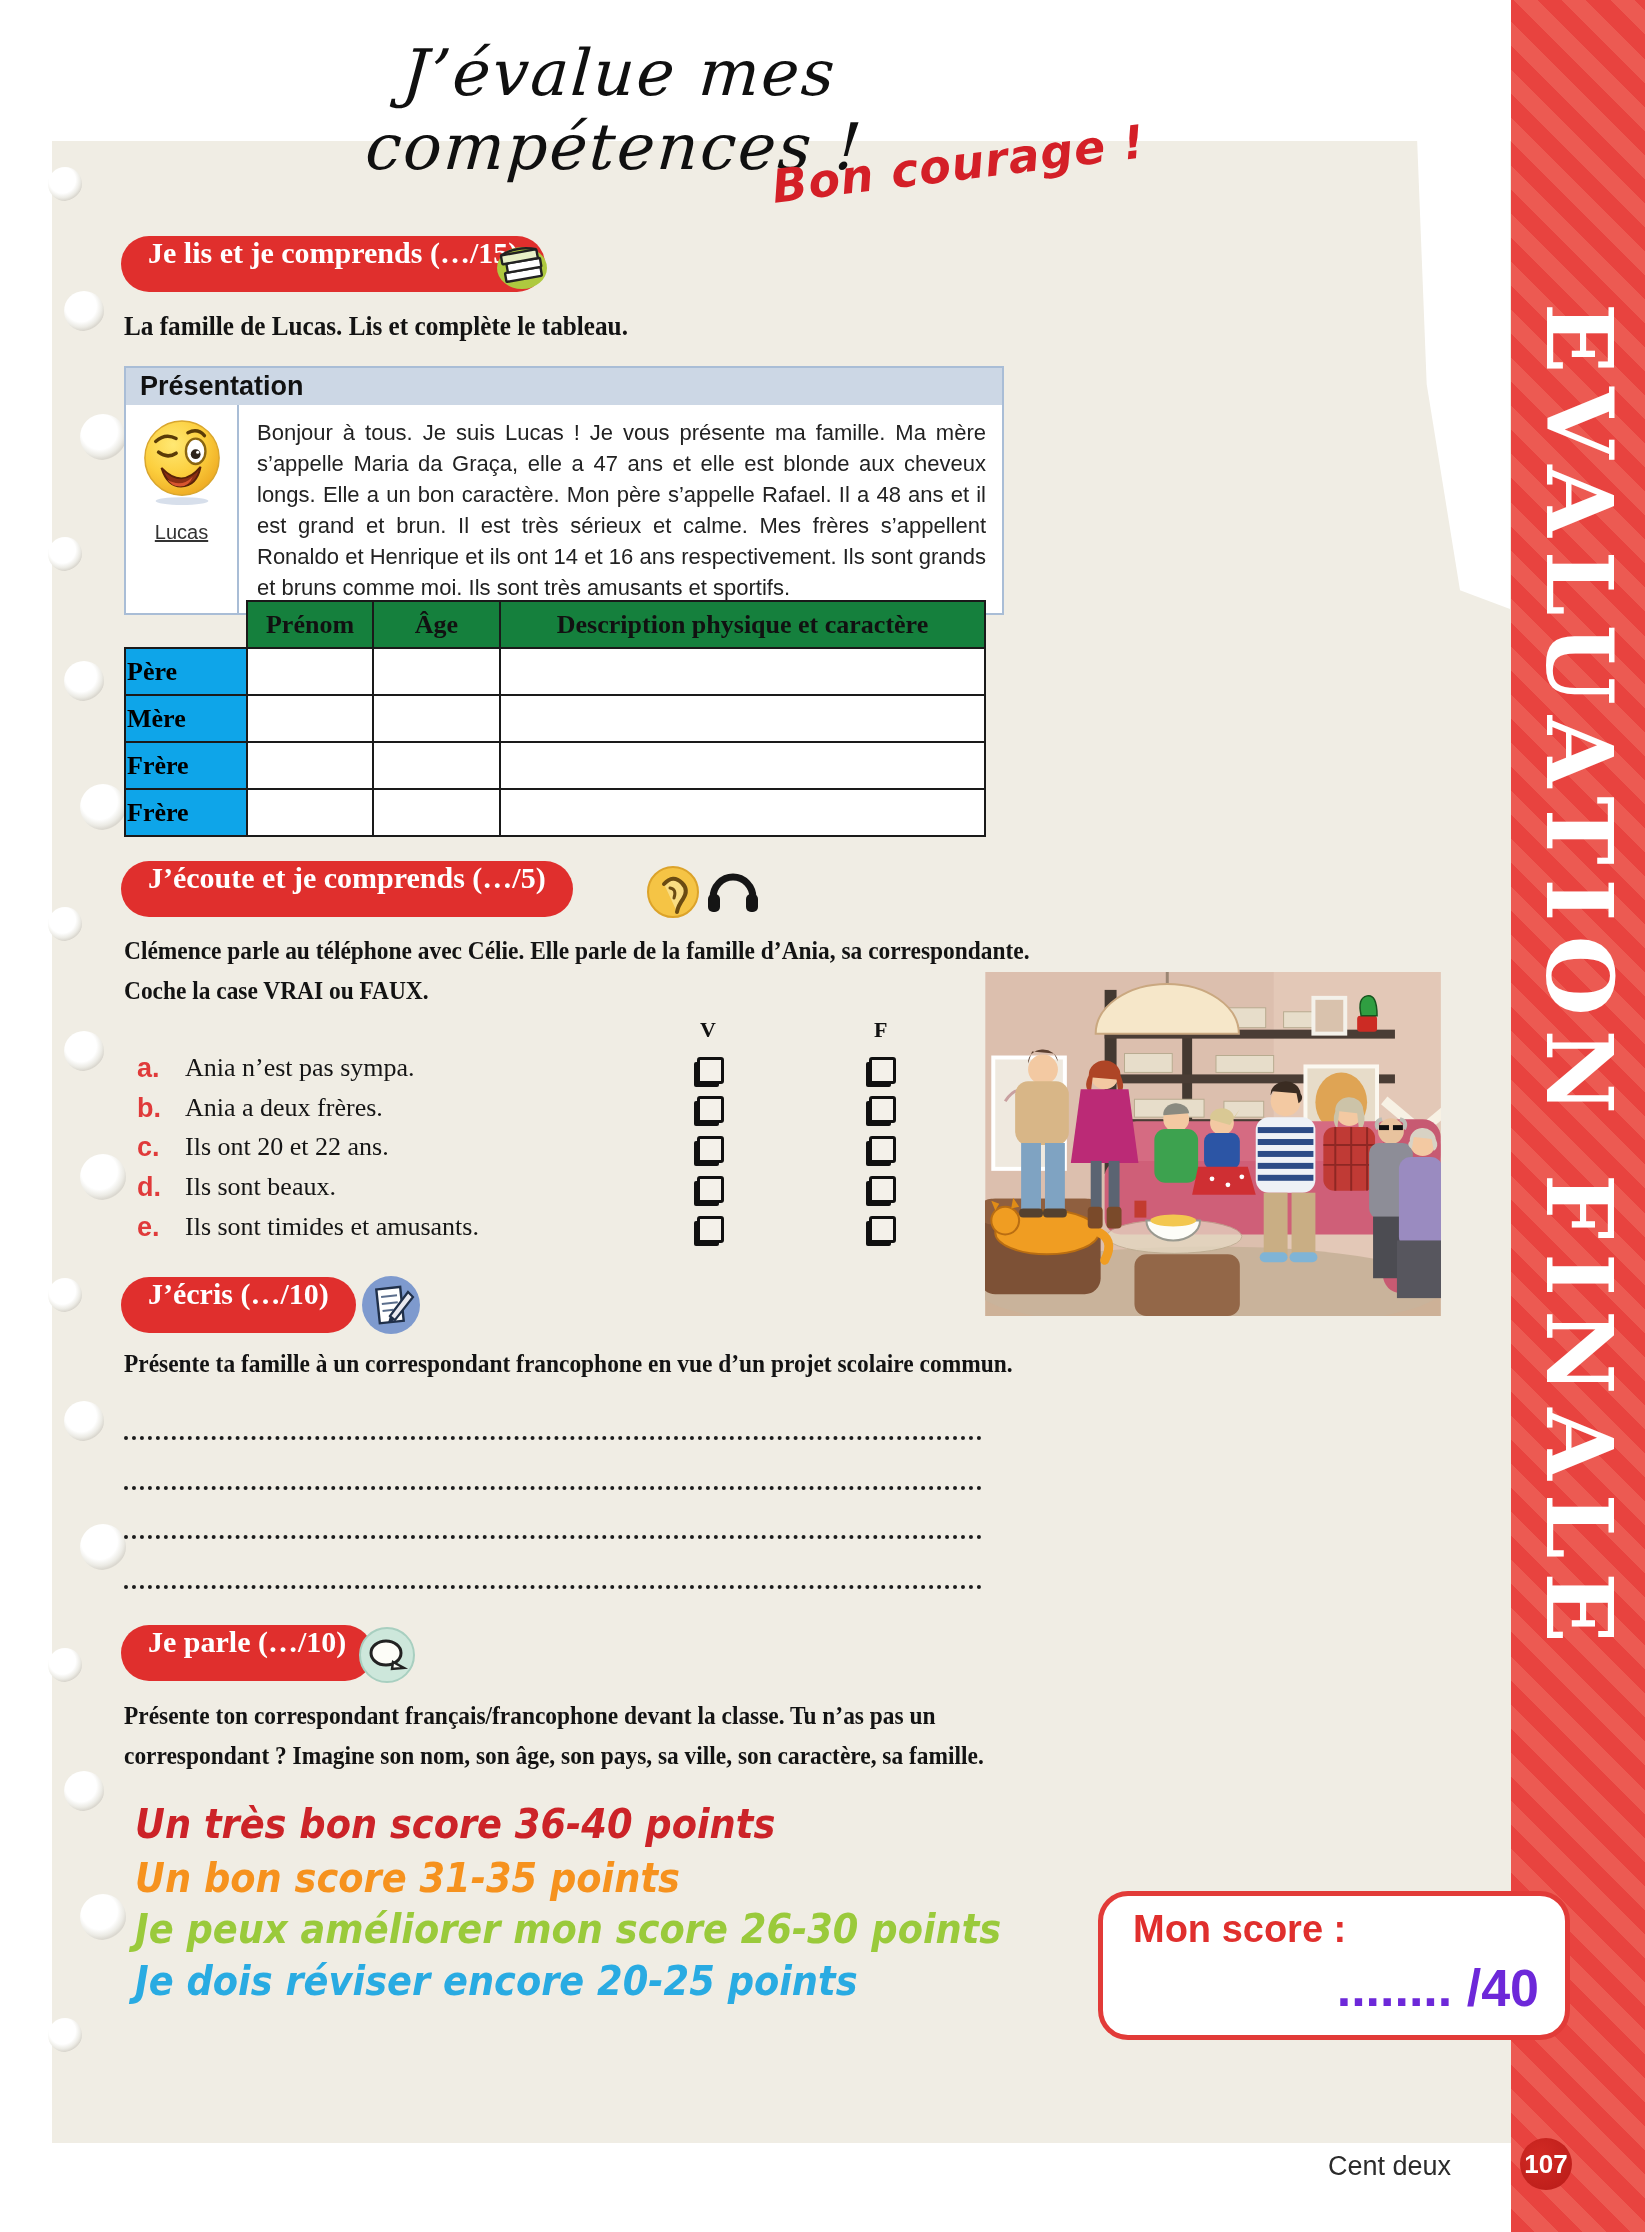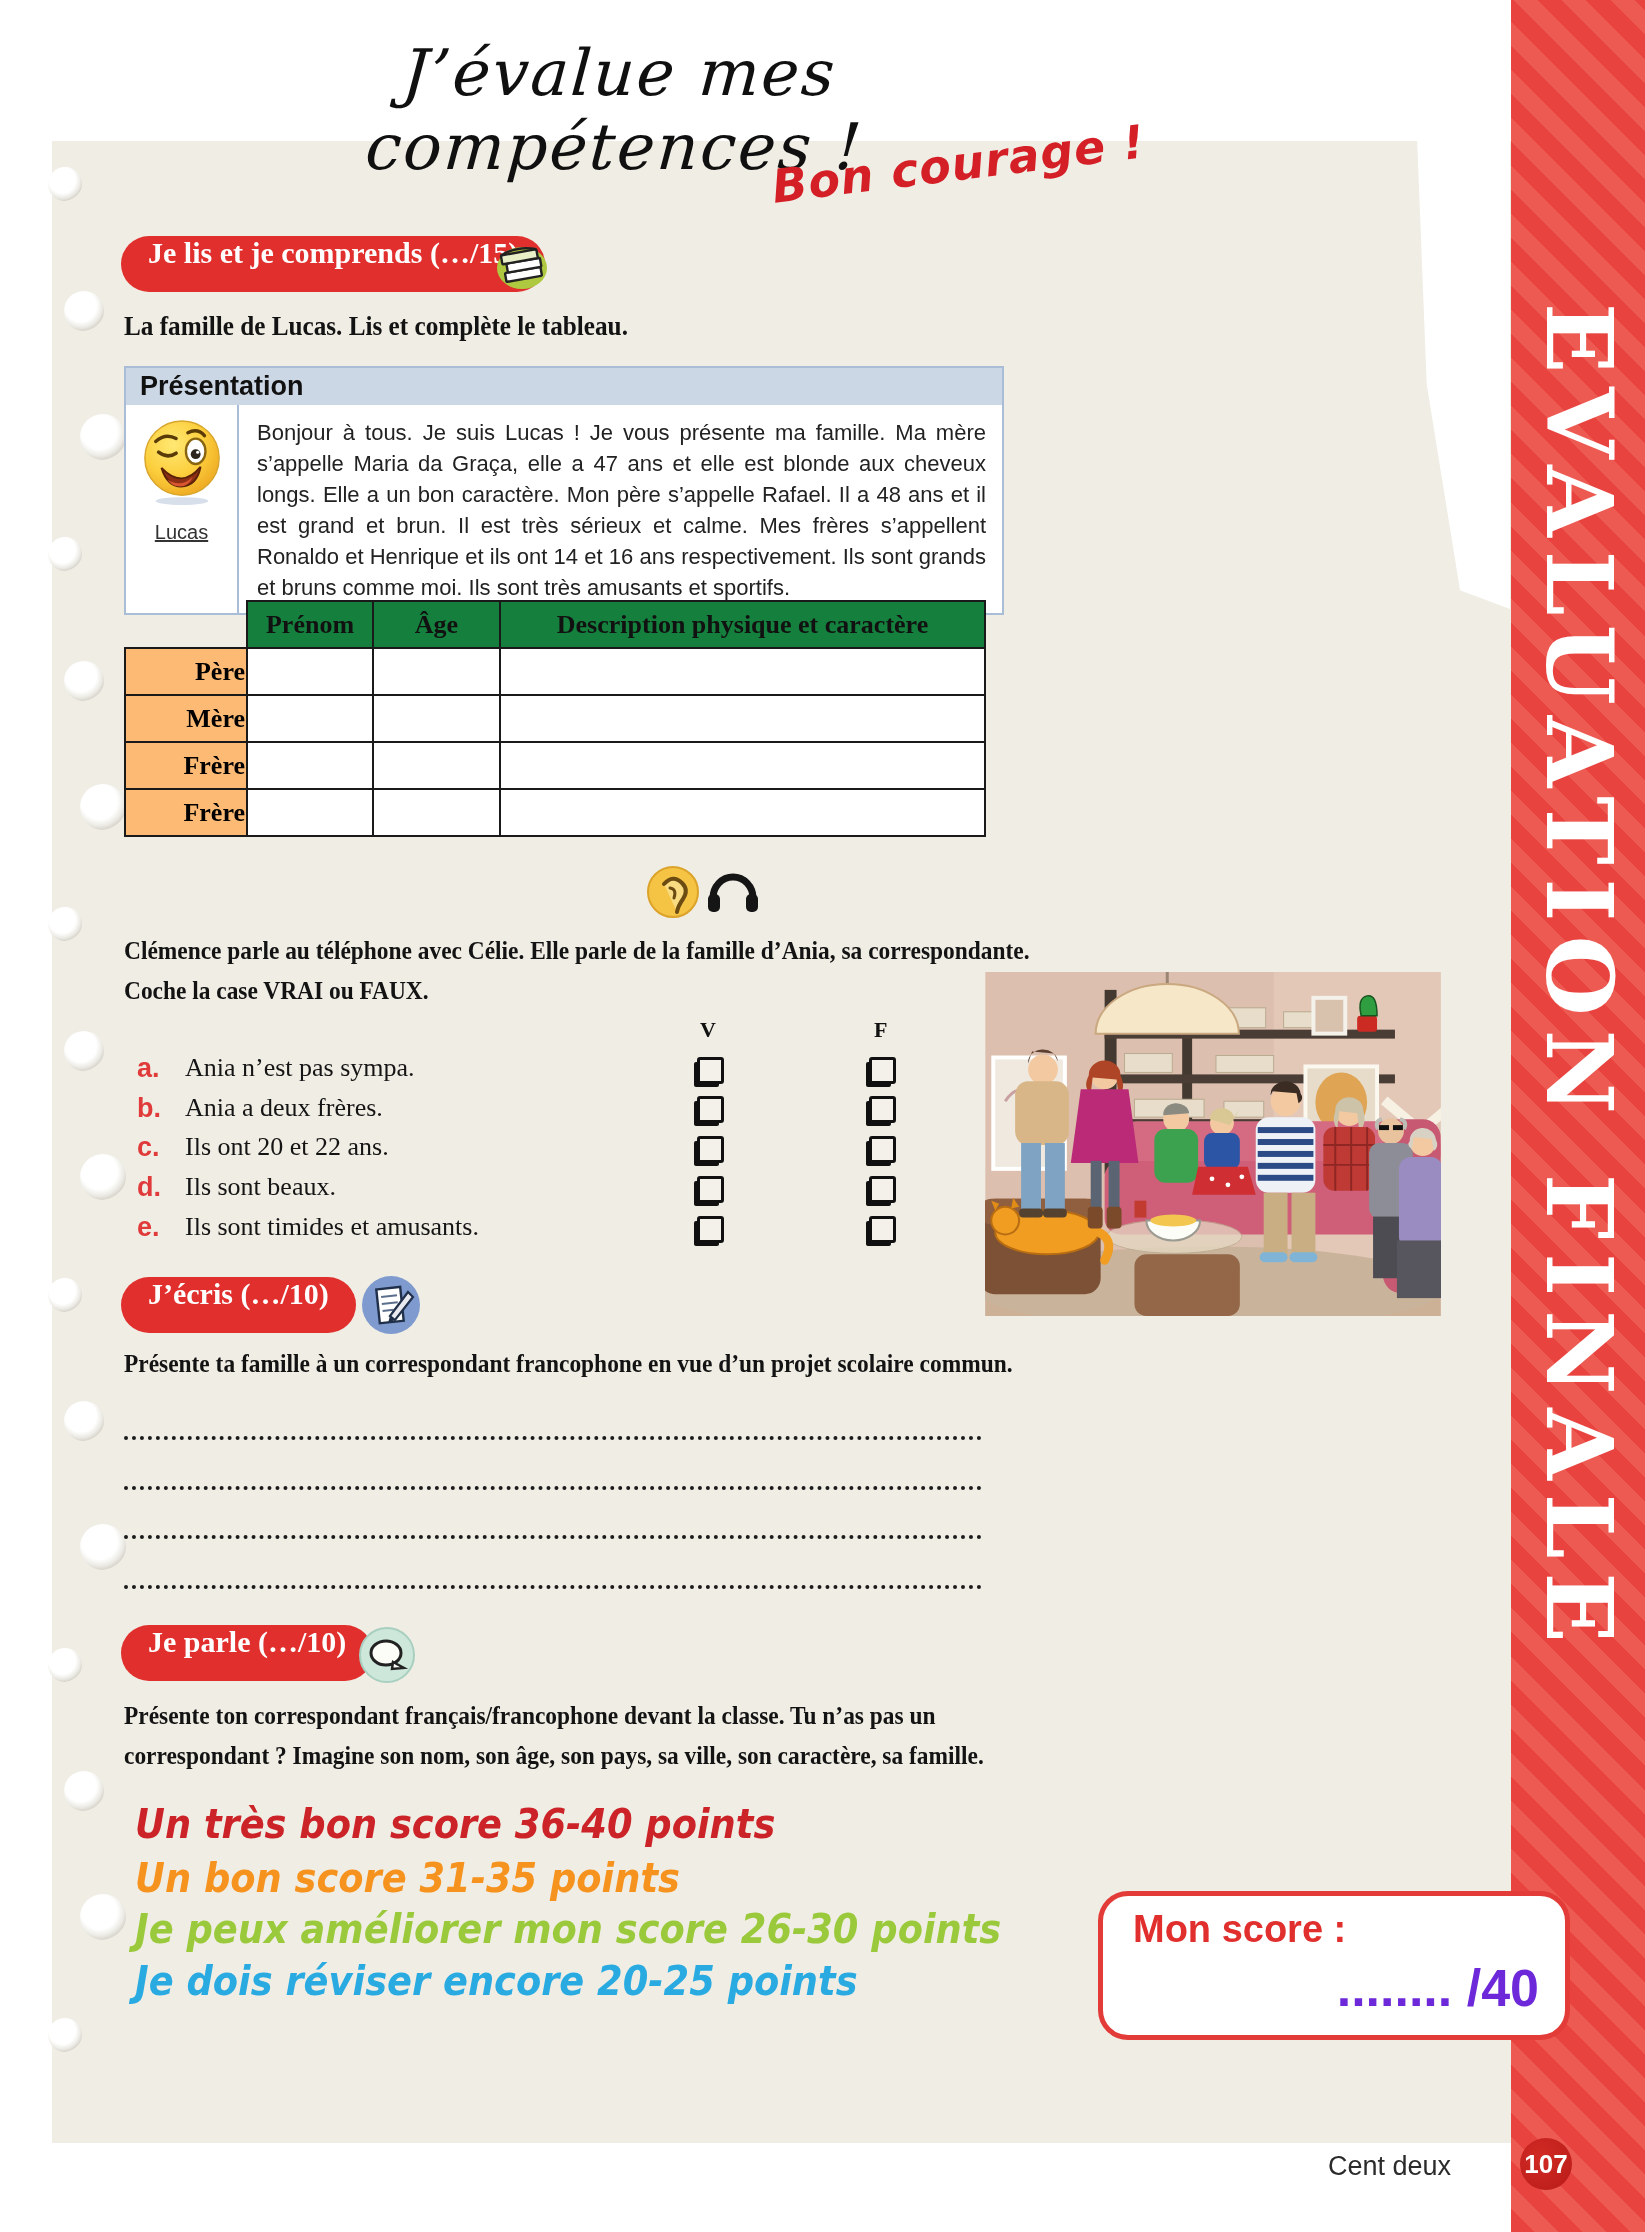--- a/index.html
+++ b/index.html
@@ -36,21 +36,21 @@
   .panel-left{width:111px;border-right:2px solid #a9bdd6;display:flex;flex-direction:column;
               align-items:center;justify-content:flex-start;padding-top:12px;}
   .panel-left .cap{margin-top:14px;font:400 20px "Liberation Sans",sans-serif;color:#333;text-decoration:underline;}
   .panel-text{flex:1;padding:12px 16px 10px 18px;font:400 22px "Liberation Sans",sans-serif;
               color:#222;line-height:31px;text-align:justify;}
   
   .tbl{position:absolute;left:124px;top:600px;border-collapse:collapse;}
   .tbl td,.tbl th{border:2px solid #1a1a1a;}
   .tbl .corner{border:none;background:transparent;}
   .tbl th{background:#15803d;font:700 26px "Liberation Serif",serif;color:#111;height:43px;}
-  .tbl .rowlab{background:#fdba74;font:700 26px "Liberation Serif",serif;text-align:right;width:118px;}
+  .tbl .rowlab{background:#0ea5e9;font:700 26px "Liberation Serif",serif;text-align:left;width:118px;}
   .tbl td{height:43px;background:#fff;}
   .c1{width:122px}.c2{width:123px}.c3{width:481px}
   
   .vf-lab{position:absolute;font:700 22px "Liberation Serif",serif;color:#111;}
   .item-letter{position:absolute;left:137px;color:#e03a3a;font:700 27px "Liberation Sans",sans-serif;}
   .item-text{position:absolute;left:185px;color:#151515;font:400 26px "Liberation Serif",serif;white-space:nowrap;}
   .cb{position:absolute;width:21px;height:21px;border:3px solid #101010;border-radius:3px;
       background:#f4f1ea;box-shadow:-4px 4px 0 -1px #101010;}
   .dots{position:absolute;left:124px;width:858px;height:0;border-bottom:4px dotted #1b1b1b;}
   
@@ -167,20 +167,21 @@
     </tr>
     <tr>
       <td class="rowlab">Frère</td>
       <td></td>
       <td></td>
       <td></td>
     </tr>
   </tbody>
     </table>
 
+  <div class="pill" style="left:121px;top:861px;">J’écoute et je comprends (…/5)</div>
   <svg class="icon" style="left:645px;top:864px;" width="56" height="56" viewBox="0 0 56 56">
     <circle cx="28" cy="28" r="25" fill="#f5c445" stroke="#dca32a" stroke-width="2"></circle>
     <path d="M19,20 q9,-10 18,-1 q7,7 1,16 q-5,7 -6,13" fill="#f9dc82" stroke="#6b4b12" stroke-width="4" stroke-linecap="round"></path>
     <path d="M25,24 q7,1 4,10" fill="none" stroke="#6b4b12" stroke-width="3" stroke-linecap="round"></path>
   </svg>
   <svg class="icon" style="left:702px;top:862px;" width="62" height="58" viewBox="0 0 62 58">
     <path d="M11,36 a20,21 0 0 1 40,0" fill="none" stroke="#151515" stroke-width="7"></path>
     <rect x="6" y="32" width="12" height="18" rx="5" fill="#151515"></rect>
     <rect x="44" y="32" width="12" height="18" rx="5" fill="#151515"></rect>
   </svg>

